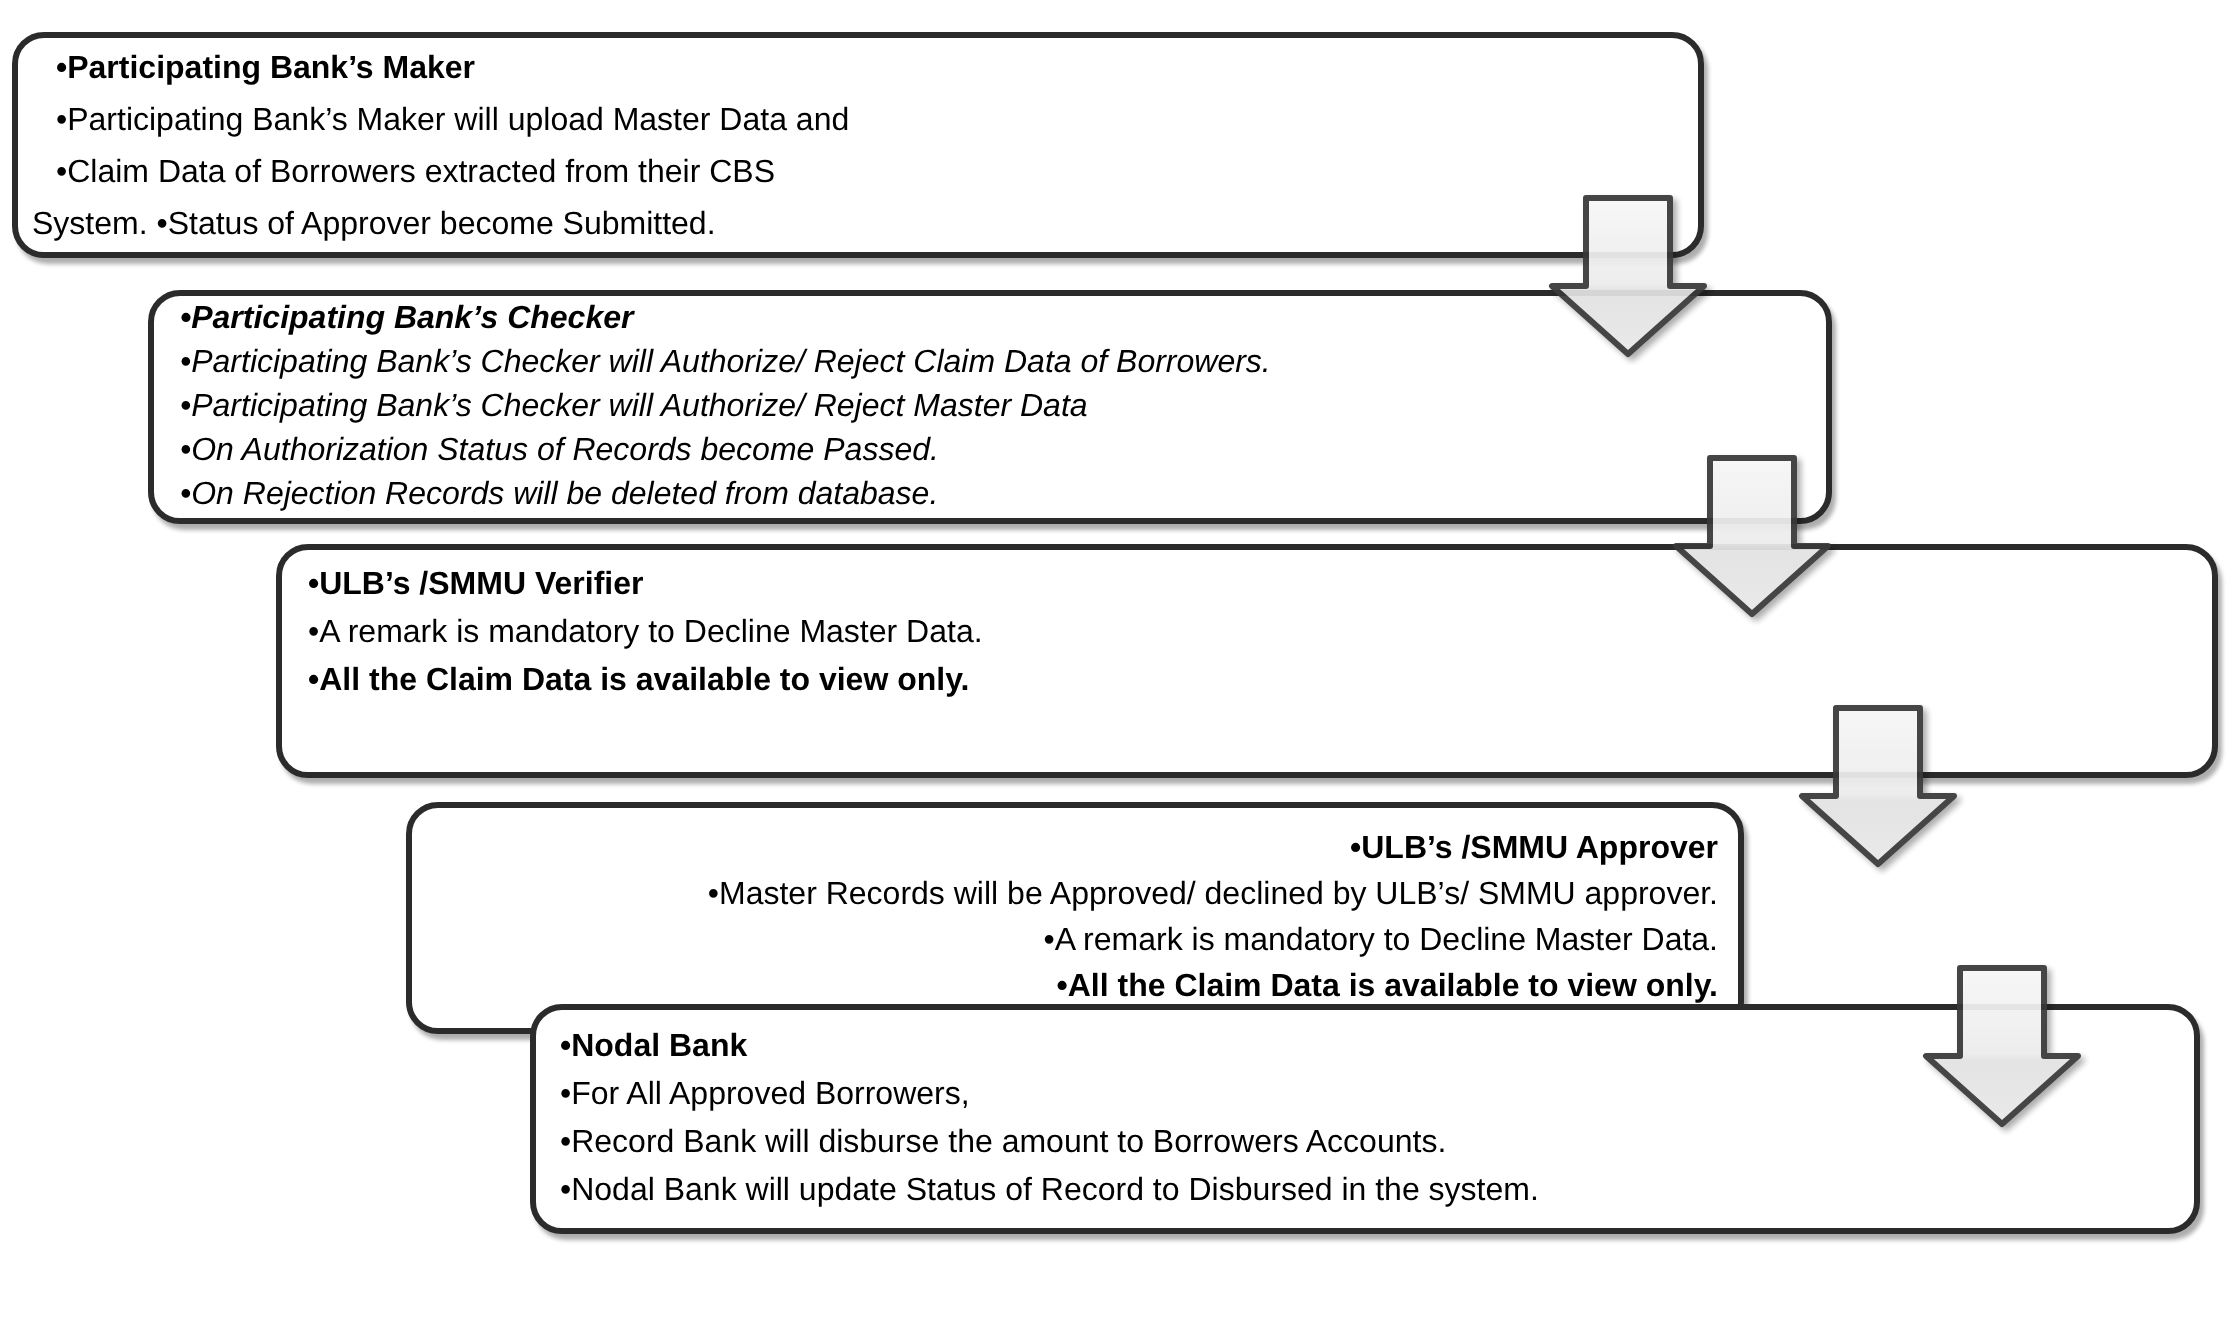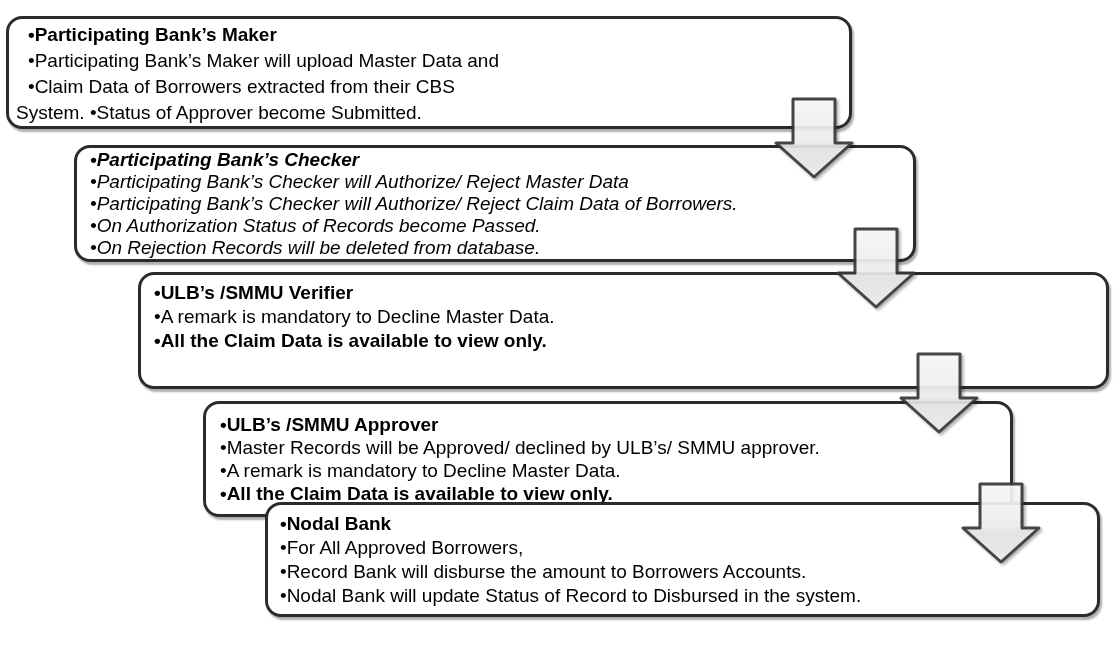--- a/index.html
+++ b/index.html
@@ -25,21 +25,21 @@
     box-sizing: border-box;
     background: #ffffff;
     border: 3px solid #2b2b2b;
     border-radius: 16px;
     box-shadow: 2px 3px 2px rgba(0,0,0,0.32);
     z-index: 1;
     overflow: hidden;
   }
   .line {
     white-space: nowrap;
-    font-size: 19px;
+    font-size: 16px;
     color: #000000;
   }
   .bold { font-weight: bold; }
 
   
   .b1 { padding: 3px 10px 0 19px; }
   .b1 .line { line-height: 26px; }
   .b1 .flush { margin-left: -12px; }
   .b2 { padding: 1px 10px 0 13px; }
   .b2 .line { line-height: 22px; font-style: italic; }
@@ -80,33 +80,33 @@
 
   <div class="box b1" style="left:6px; top:16px; width:846px; height:113px;">
     <div class="line bold">•Participating Bank’s Maker</div>
     <div class="line">•Participating Bank’s Maker will upload Master Data and</div>
     <div class="line">•Claim Data of Borrowers extracted from their CBS</div>
     <div class="line flush">System. •Status of Approver become Submitted.</div>
   </div>
 
   <div class="box b2" style="left:74px; top:145px; width:842px; height:117px;">
     <div class="line bold">•Participating Bank’s Checker</div>
+    <div class="line">•Participating Bank’s Checker will Authorize/ Reject Claim Data of Borrowers.</div>
     <div class="line">•Participating Bank’s Checker will Authorize/ Reject Master Data</div>
-    <div class="line">•Participating Bank’s Checker will Authorize/ Reject Claim Data of Borrowers.</div>
     <div class="line">•On Authorization Status of Records become Passed.</div>
     <div class="line">•On Rejection Records will be deleted from database.</div>
   </div>
 
   <div class="box b3" style="left:138px; top:272px; width:971px; height:117px;">
     <div class="line bold">•ULB’s /SMMU Verifier</div>
     <div class="line">•A remark is mandatory to Decline Master Data.</div>
     <div class="line bold">•All the Claim Data is available to view only.</div>
   </div>
 
-  <div class="box b4" style="left:203px; top:401px; width:810px; height:116px;">
+  <div class="box b4" style="left:203px; top:401px; width:669px; height:116px;text-align:right;">
     <div class="line bold">•ULB’s /SMMU Approver</div>
     <div class="line">•Master Records will be Approved/ declined by ULB’s/ SMMU approver.</div>
     <div class="line">•A remark is mandatory to Decline Master Data.</div>
     <div class="line bold">•All the Claim Data is available to view only.</div>
   </div>
 
   <div class="box b5" style="left:265px; top:502px; width:835px; height:115px;">
     <div class="line bold">•Nodal Bank</div>
     <div class="line">•For All Approved Borrowers,</div>
     <div class="line">•Record Bank will disburse the amount to Borrowers Accounts.</div>

